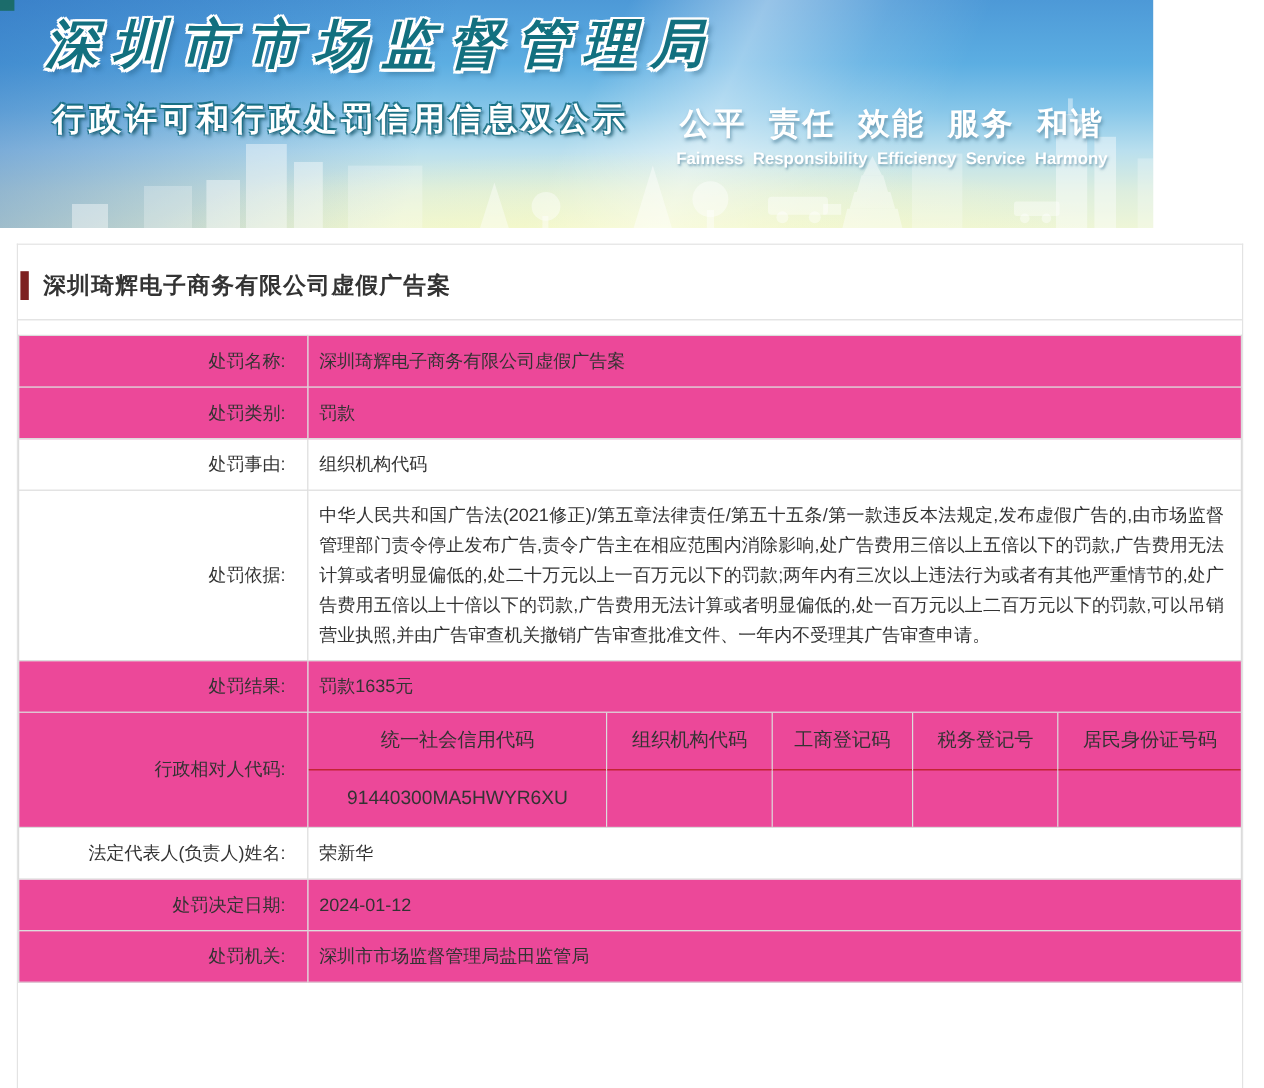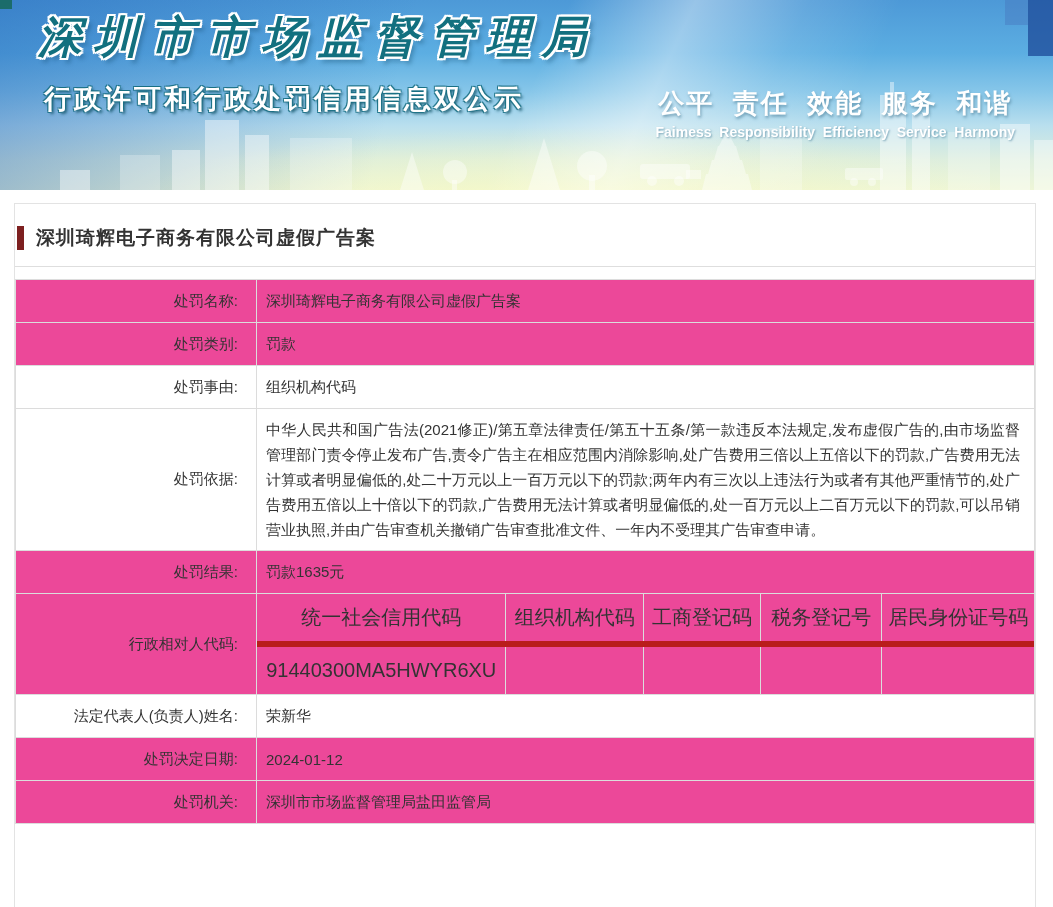--- a/index.html
+++ b/index.html
@@ -4,21 +4,21 @@
 <style>
   html,body{margin:0;padding:0;}
   body{
     width:1053px;height:907px;position:relative;overflow:hidden;
     background:#fff;
     font-family:"Liberation Sans","DejaVu Sans",sans-serif;
     color:#333;
   }
   
   .banner{
-    position:relative;width:1053px;height:190px;overflow:hidden;
+    position:relative;width:961px;height:190px;overflow:hidden;
     background:
       radial-gradient(ellipse 60% 55% at 55% 105%, rgba(250,250,185,0.55), rgba(250,250,185,0) 70%),
       linear-gradient(105deg, rgba(35,100,185,0.45) 0%, rgba(35,100,185,0) 38%),
       linear-gradient(180deg,#4d99d7 0%,#5caee2 28%,#86c6e9 48%,#b9dfee 66%,#ddeede 84%,#eef6d7 100%);
   }
   .light-beam{
     position:absolute;inset:0;
     background:linear-gradient(115deg, transparent 50%, rgba(255,255,255,0.42) 61%, rgba(255,255,255,0.12) 71%, transparent 79%);
   }
   .corner-tl{position:absolute;left:0;top:0;width:12px;height:9px;background:rgba(22,105,90,0.85);}
@@ -66,24 +66,24 @@
   .info-table td{border:1px solid #dcdcdc;}
   .info-table tr.shade td{background:#ec4899;}
   .label-cell{
     width:218px;text-align:right;padding:0 18px 0 4px;height:42px;color:#333;
   }
   .value-cell{padding:0 14px 0 9px;text-align:left;}
   .dep-cell{
     padding:8px 14px 8px 9px;line-height:25px;text-align:justify;
   }
   .nested-cell{padding:0;}
-  .code-table{width:100%;border-collapse:collapse;table-layout:fixed;font-size:20px;color:#333;}
+  .code-table{width:100%;border-collapse:collapse;table-layout:fixed;font-size:16px;color:#333;}
   .code-table td{text-align:center;border:none;height:45px;}
   .code-table td + td{border-left:1px solid #dcdcdc;}
-  .code-table tr + tr td{border-top:6px solid #b91c1c;text-align:center;}
+  .code-table tr + tr td{border-top:1px solid #b91c1c;text-align:center;}
   .c0{width:32.3%;} .c1{width:17.6%;} .c2{width:15%;} .c3{width:15.5%;} .c4{width:19.6%;}
 </style>
 </head>
 <body>
 
 <div class="banner">
   <div class="light-beam"></div>
   <div class="corner-tl"></div>
   <div class="corner-tr-1"></div>
   <div class="corner-tr-2"></div>

